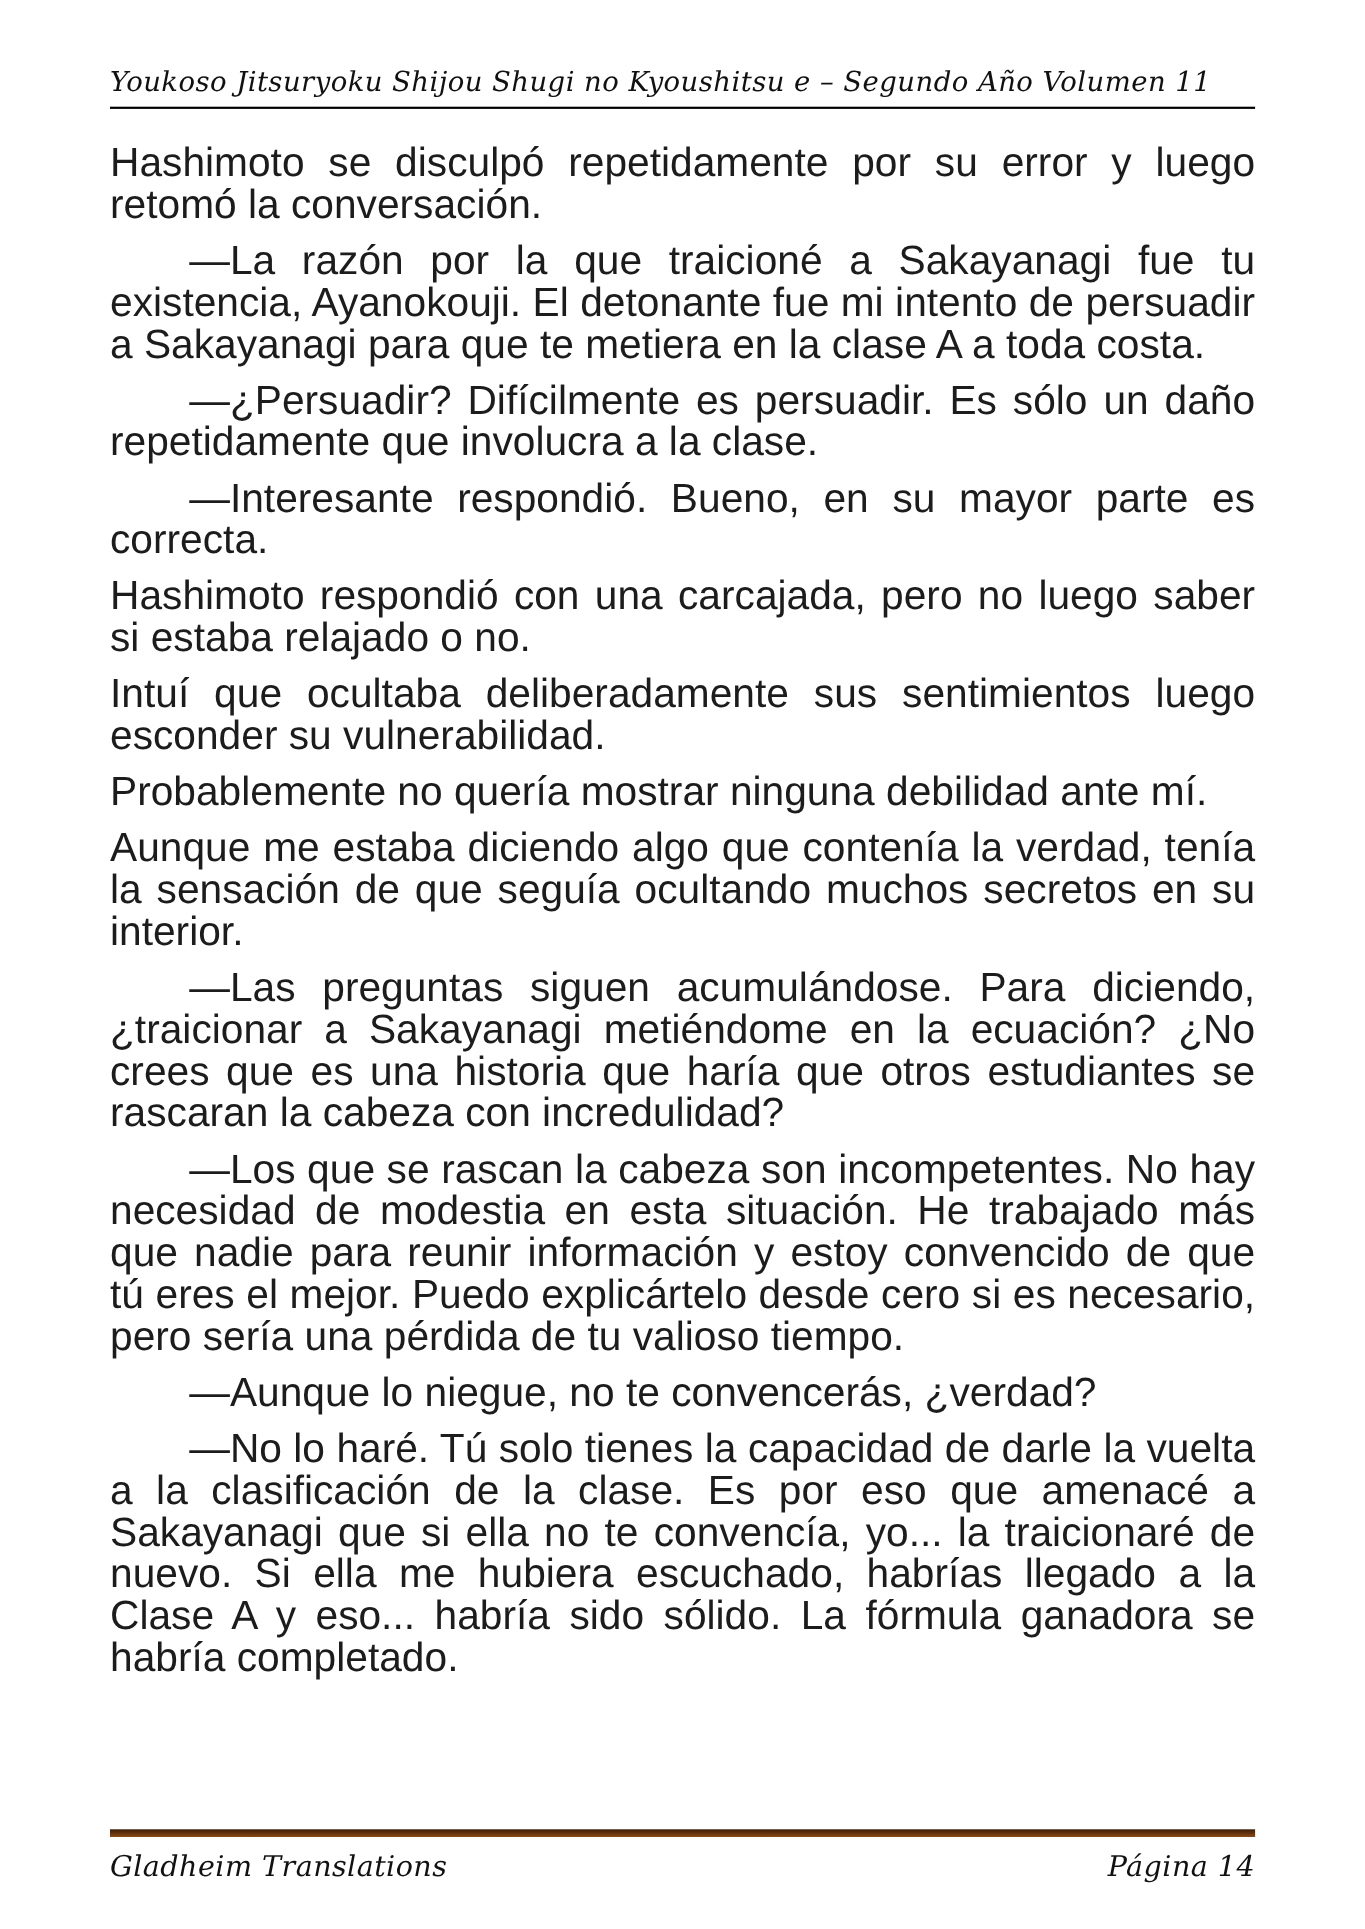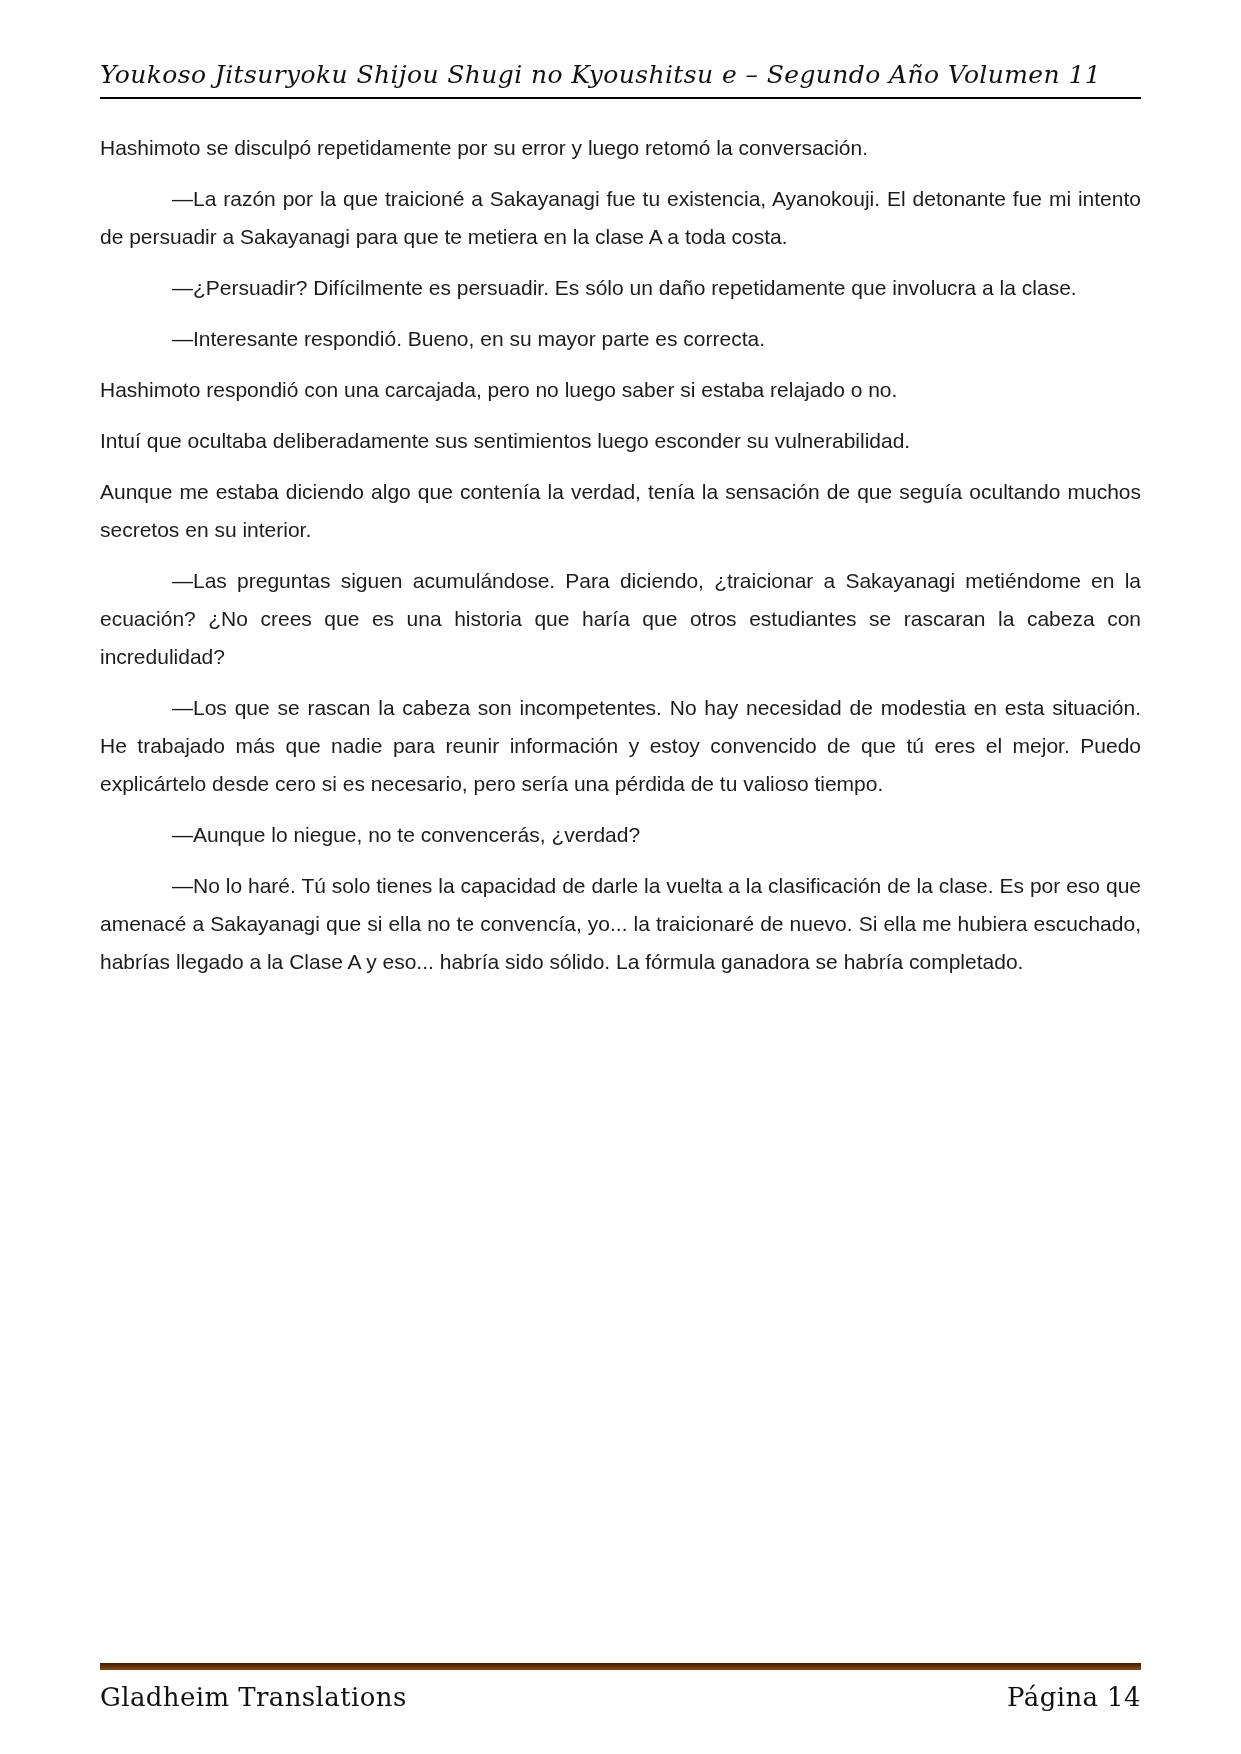--- a/index.html
+++ b/index.html
@@ -25,21 +25,21 @@
     color: #111111;
     border-bottom: 2px solid #000000;
     padding-bottom: 8px;
     letter-spacing: 0.4px;
     white-space: nowrap;
   }
   .body-text {
     margin-top: 30px;
   }
   p.para {
-    font-size: 21px;
+    font-size: 37px;
     line-height: 38px;
     text-align: justify;
     margin: 0 0 13px 0;
   }
   p.para.dialogue {
     text-indent: 72px;
   }
   .footer {
     position: absolute;
     left: 100px;
@@ -49,20 +49,21 @@
   .footer-rule {
     height: 7px;
     background: linear-gradient(to bottom, #3a1c06, #8a4a17);
     margin-bottom: 12px;
   }
   .footer-row {
     display: flex;
     justify-content: space-between;
     align-items: baseline;
     font-family: "DejaVu Serif", serif;
+    font-style: italic;
     font-size: 26px;
     color: #111111;
     letter-spacing: 0.4px;
   }
 </style>
 </head>
 <body>
 
 <div class="page">
 
@@ -70,20 +71,21 @@
     <span>Youkoso Jitsuryoku Shijou Shugi no Kyoushitsu e – Segundo Año Volumen 11</span>
   </div>
 
   <div class="body-text">
     <p class="para">Hashimoto se disculpó repetidamente por su error y luego retomó la conversación.</p>
     <p class="para dialogue">—La razón por la que traicioné a Sakayanagi fue tu existencia, Ayanokouji. El detonante fue mi intento de persuadir a Sakayanagi para que te metiera en la clase A a toda costa.</p>
     <p class="para dialogue">—¿Persuadir? Difícilmente es persuadir. Es sólo un daño repetidamente que involucra a la clase.</p>
     <p class="para dialogue">—Interesante respondió. Bueno, en su mayor parte es correcta.</p>
     <p class="para">Hashimoto respondió con una carcajada, pero no luego saber si estaba relajado o no.</p>
     <p class="para">Intuí que ocultaba deliberadamente sus sentimientos luego esconder su vulnerabilidad.</p>
+    <p class="para">Probablemente no quería mostrar ninguna debilidad ante mí.</p>
     <p class="para">Aunque me estaba diciendo algo que contenía la verdad, tenía la sensación de que seguía ocultando muchos secretos en su interior.</p>
     <p class="para dialogue">—Las preguntas siguen acumulándose. Para diciendo, ¿traicionar a Sakayanagi metiéndome en la ecuación? ¿No crees que es una historia que haría que otros estudiantes se rascaran la cabeza con incredulidad?</p>
     <p class="para dialogue">—Los que se rascan la cabeza son incompetentes. No hay necesidad de modestia en esta situación. He trabajado más que nadie para reunir información y estoy convencido de que tú eres el mejor. Puedo explicártelo desde cero si es necesario, pero sería una pérdida de tu valioso tiempo.</p>
     <p class="para dialogue">—Aunque lo niegue, no te convencerás, ¿verdad?</p>
     <p class="para dialogue">—No lo haré. Tú solo tienes la capacidad de darle la vuelta a la clasificación de la clase. Es por eso que amenacé a Sakayanagi que si ella no te convencía, yo... la traicionaré de nuevo. Si ella me hubiera escuchado, habrías llegado a la Clase A y eso... habría sido sólido. La fórmula ganadora se habría completado.</p>
   </div>
 
   <div class="footer">
     <div class="footer-rule"></div>
     <div class="footer-row">

